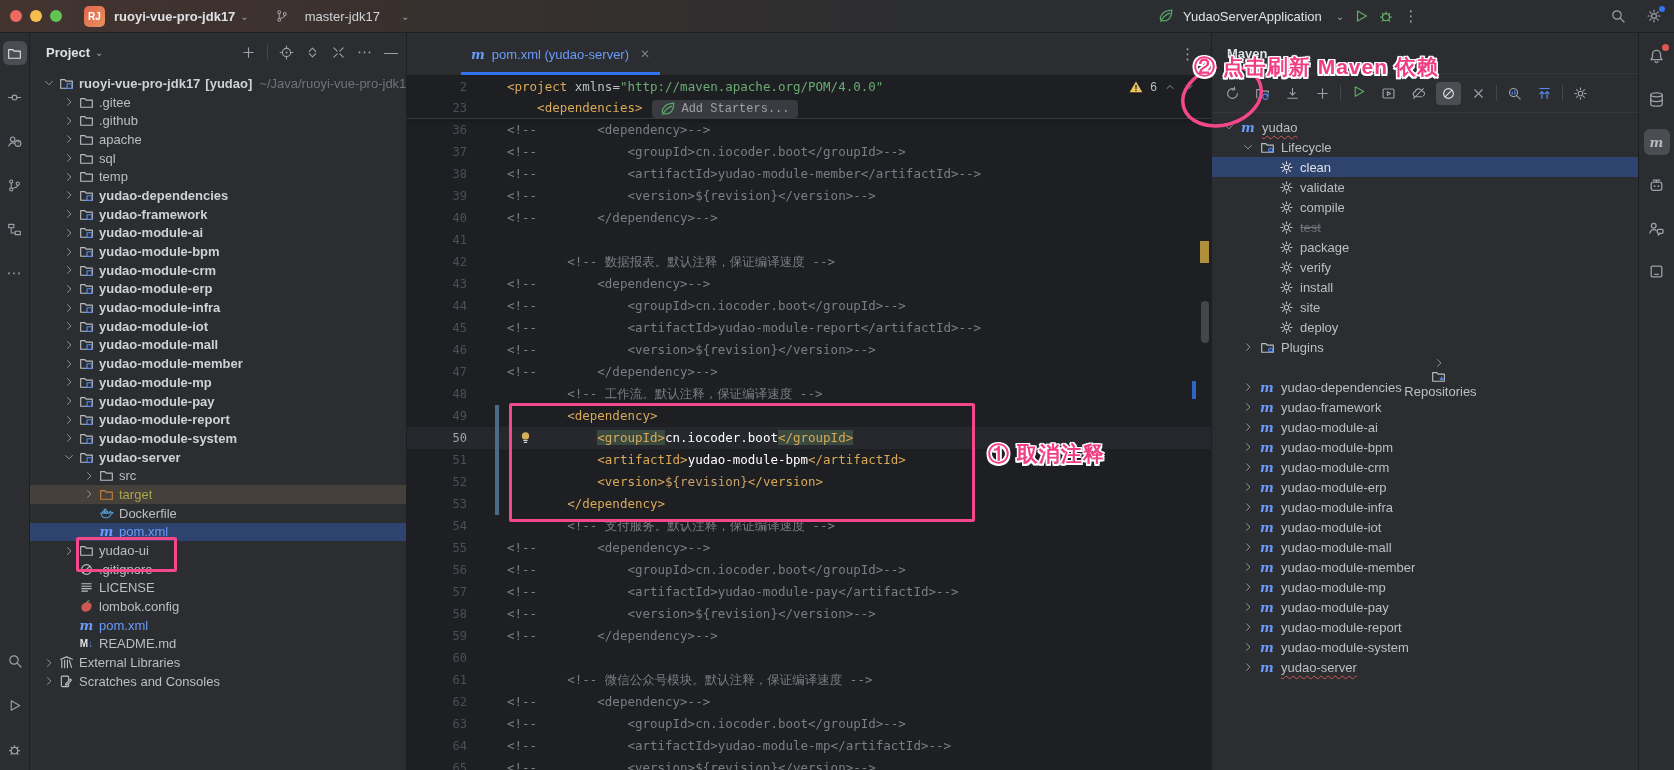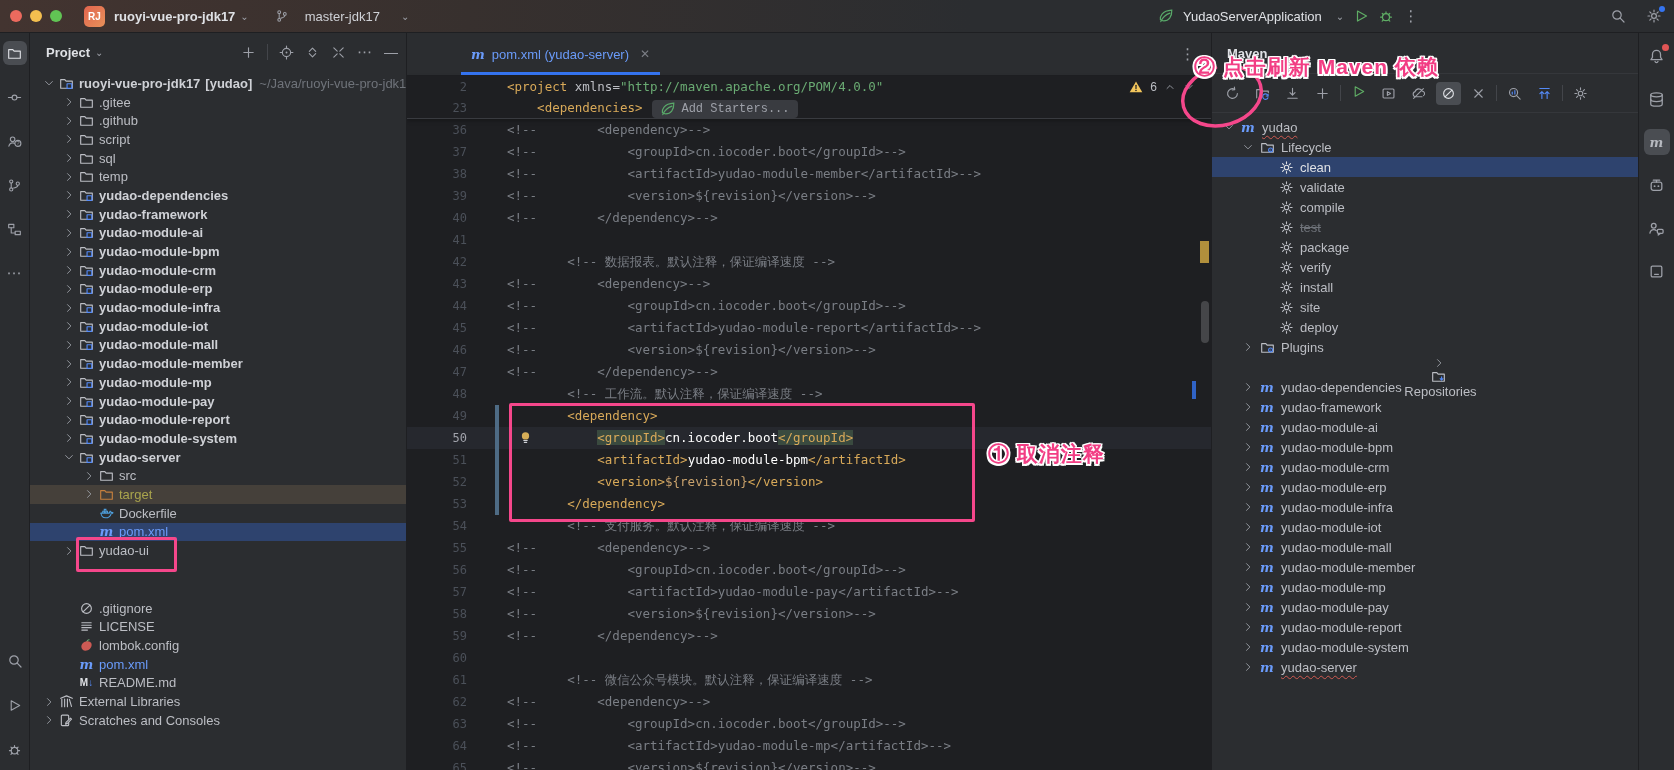--- a/index.html
+++ b/index.html
@@ -325,21 +325,21 @@
             <span class="twisty">
               <svg viewBox="0 0 16 16" width="12" height="12" fill="none" stroke="currentColor" stroke-width="1.2" stroke-linecap="round" stroke-linejoin="round">
                 <path d="M6 3.5L10.5 8 6 12.5"></path>
               </svg>
             </span>
             <span class="ticon">
               <svg viewBox="0 0 16 16" width="15" height="15" fill="none" stroke="currentColor" stroke-width="1.2" stroke-linecap="round" stroke-linejoin="round">
                 <path d="M1.8 13V3.8h4.4l1.4 1.7h6.6V13z"></path>
               </svg>
             </span>
-            <span class="lbl">script</span>
+            <span class="lbl">apache</span>
           </div>
           <div class="prow" style="padding-left: 30px;">
             <span class="twisty">
               <svg viewBox="0 0 16 16" width="12" height="12" fill="none" stroke="currentColor" stroke-width="1.2" stroke-linecap="round" stroke-linejoin="round">
                 <path d="M6 3.5L10.5 8 6 12.5"></path>
               </svg>
             </span>
             <span class="ticon">
               <svg viewBox="0 0 16 16" width="15" height="15" fill="none" stroke="currentColor" stroke-width="1.2" stroke-linecap="round" stroke-linejoin="round">
                 <path d="M1.8 13V3.8h4.4l1.4 1.7h6.6V13z"></path>
@@ -619,21 +619,21 @@
                 <path d="M6 3.5L10.5 8 6 12.5"></path>
               </svg>
             </span>
             <span class="ticon">
               <svg viewBox="0 0 16 16" width="15" height="15" fill="none" stroke="currentColor" stroke-width="1.2" stroke-linecap="round" stroke-linejoin="round">
                 <path d="M1.8 13V3.8h4.4l1.4 1.7h6.6V13z"></path>
               </svg>
             </span>
             <span class="lbl">yudao-ui</span>
           </div>
-          <div class="prow" style="padding-left: 30px; margin-top: 39px;">
+          <div class="prow" style="padding-left: 30px;">
             <span class="twisty"></span>
             <span class="ticon">
               <svg viewBox="0 0 16 16" width="15" height="15" fill="none" stroke="currentColor" stroke-width="1.2" stroke-linecap="round" stroke-linejoin="round">
                 <circle cx="8" cy="8" r="5.2"></circle>
                 <path d="M4.3 11.7l7.4-7.4"></path>
               </svg>
             </span>
             <span class="lbl">.gitignore</span>
           </div>
           <div class="prow" style="padding-left: 30px;">

